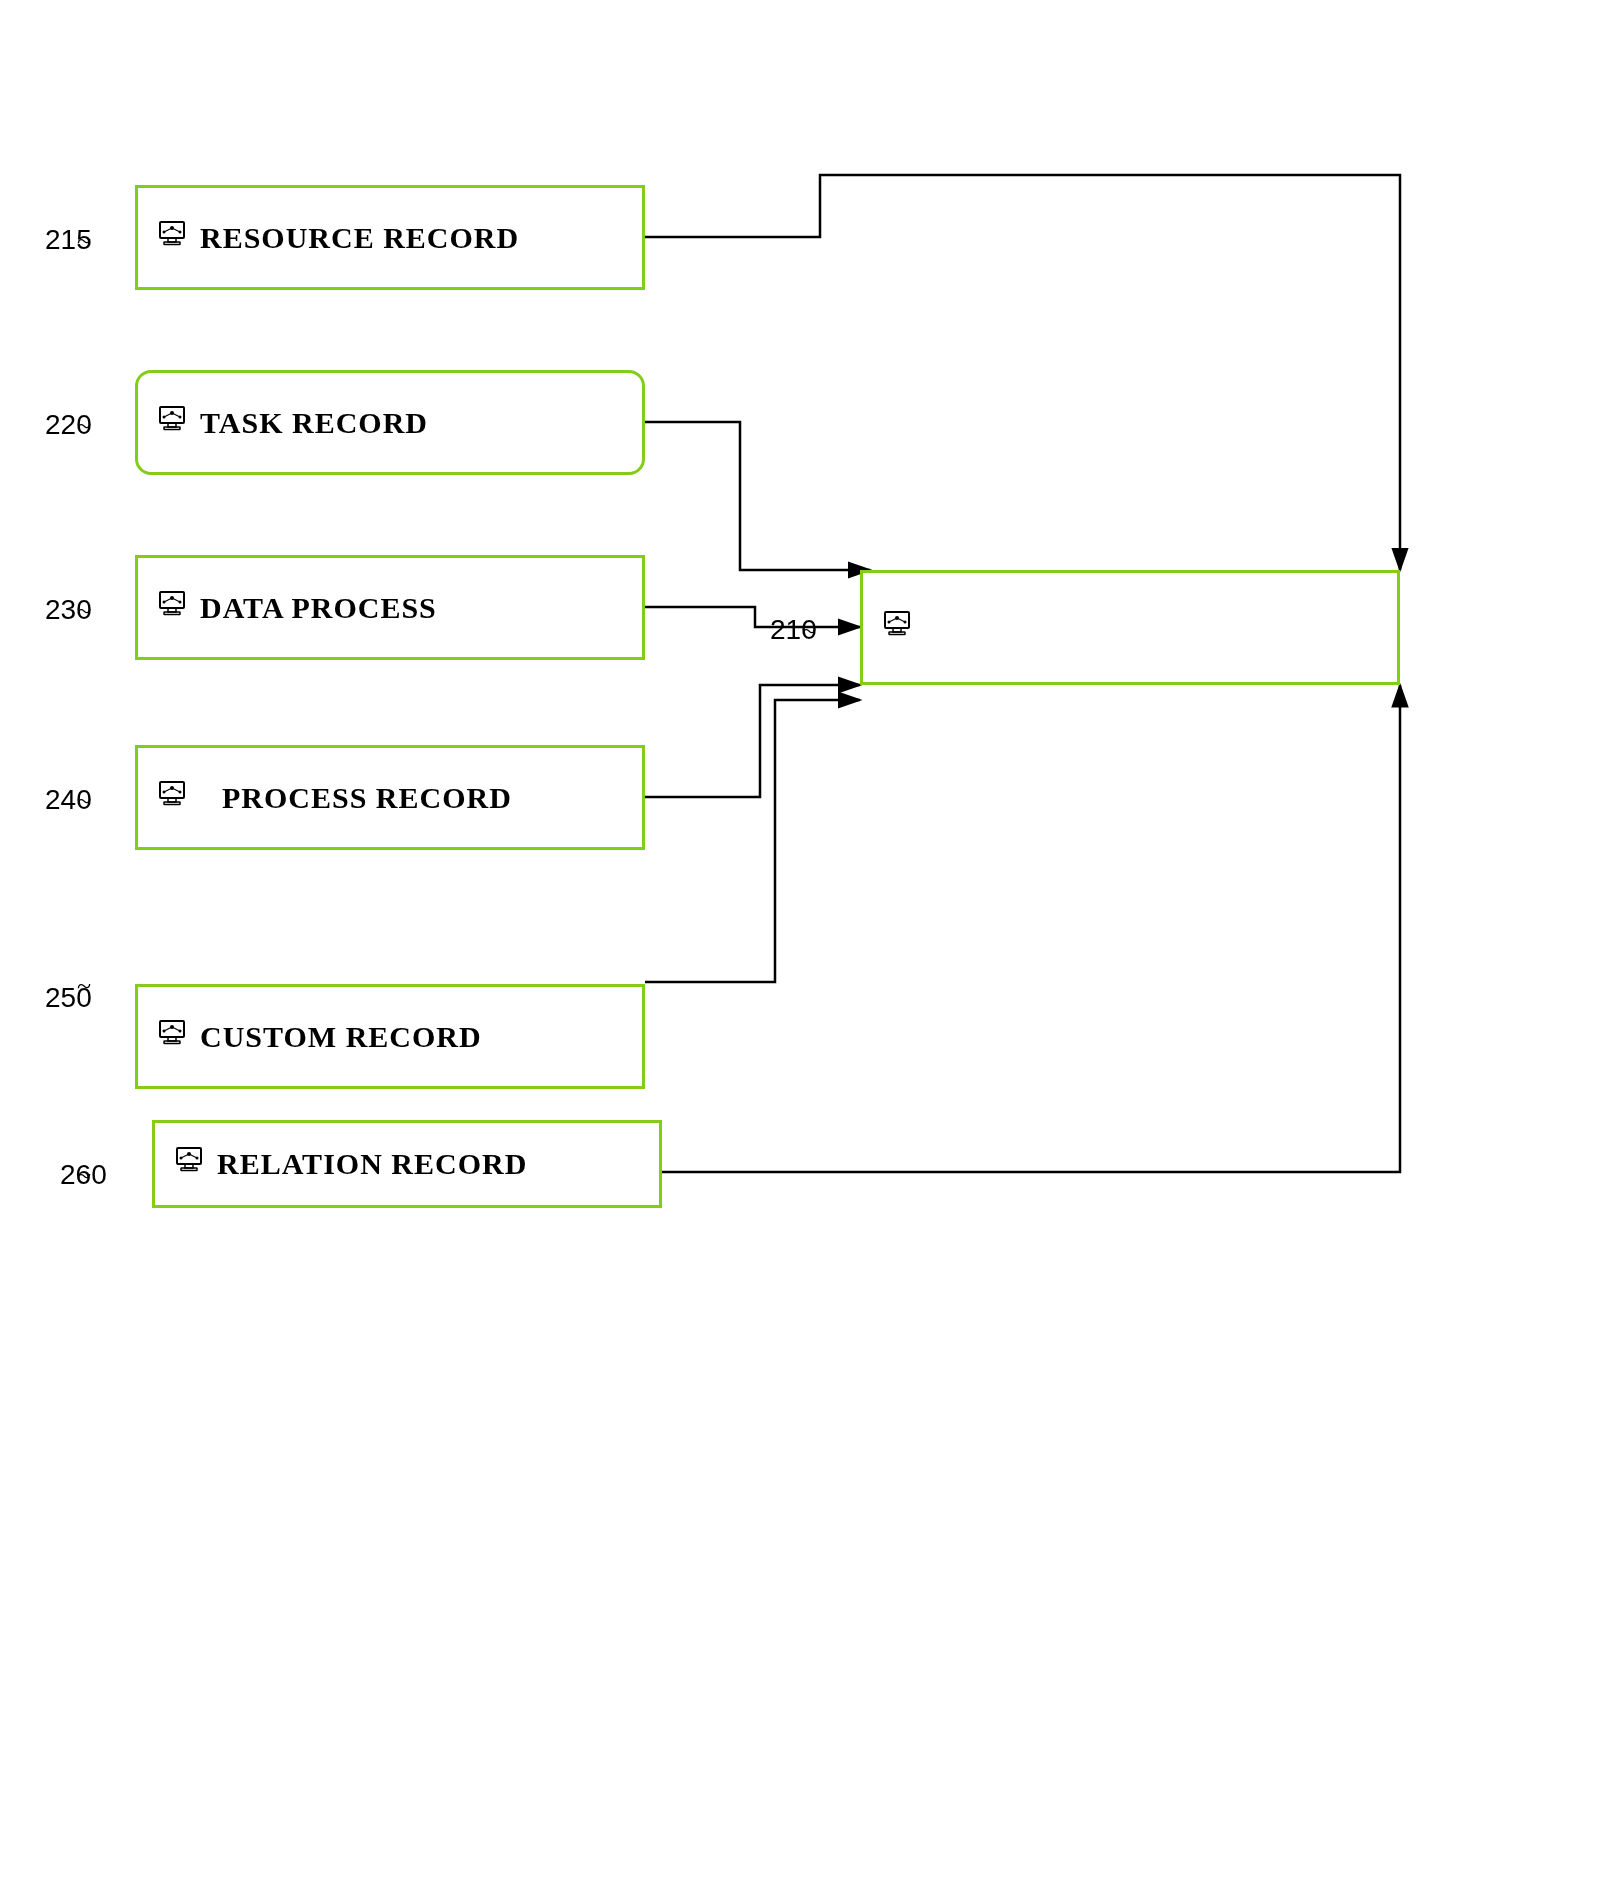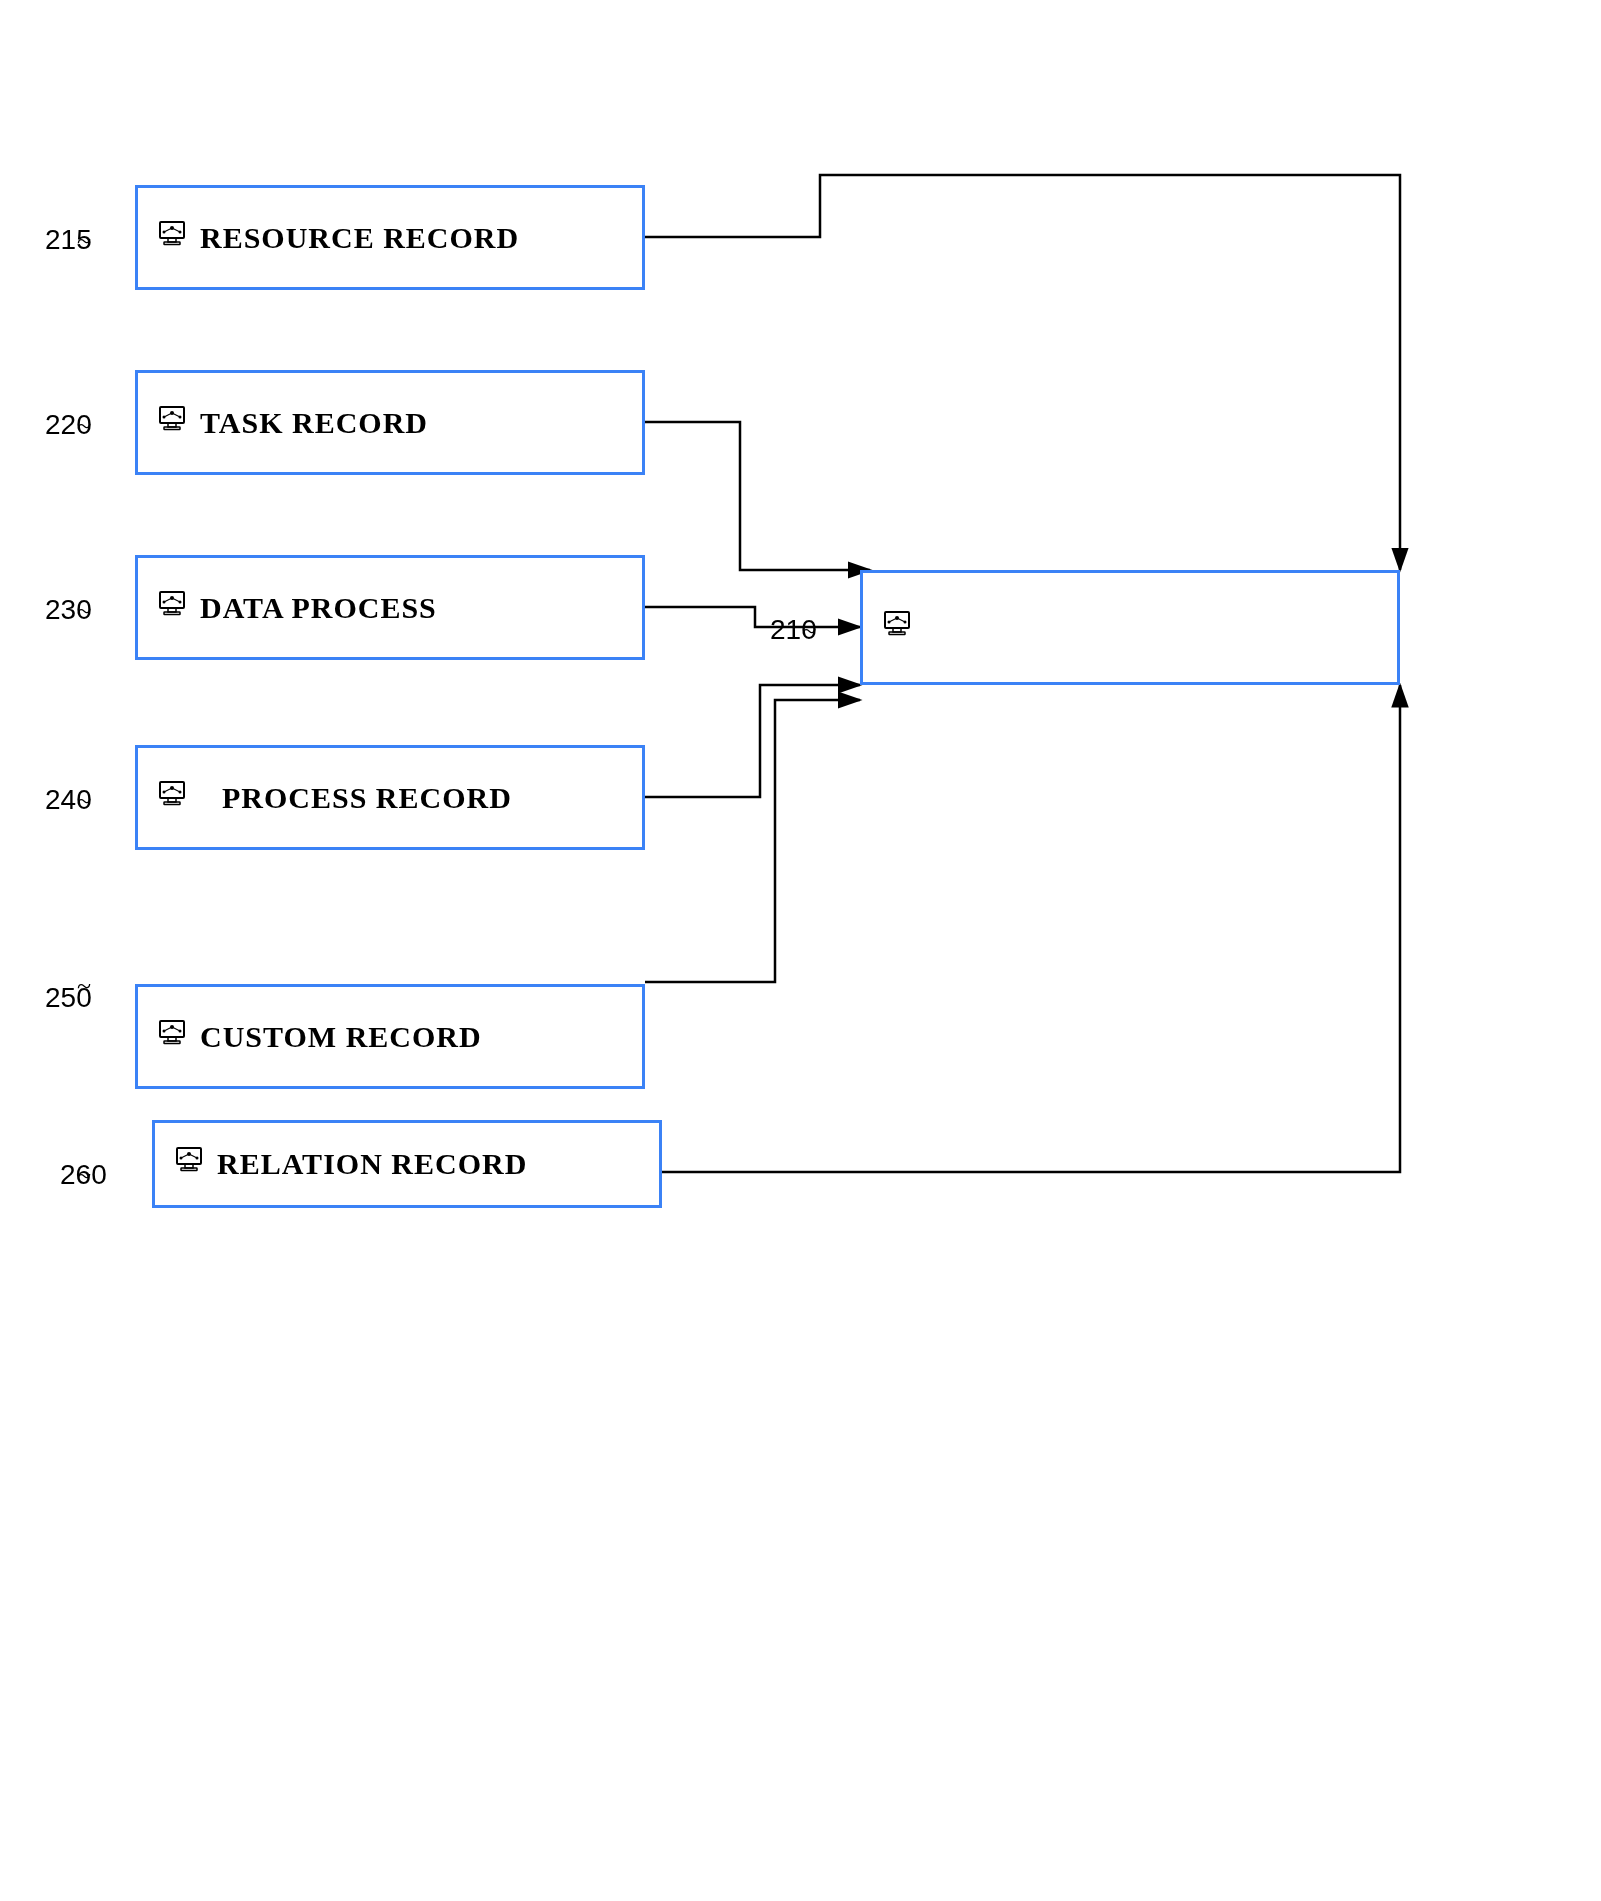--- a/index.html
+++ b/index.html
@@ -18,21 +18,21 @@
       top: 48px;
       left: 200px;
       font-size: 52px;
       font-style: italic;
       font-weight: normal;
       letter-spacing: 2px;
     }
 
     .record-box {
       position: absolute;
-      border: 3px solid #3b82f6;
+      border: 3px solid #84cc16;
       background: #fff;
       display: flex;
       align-items: center;
       padding: 10px 16px;
       gap: 10px;
     }
 
     .record-box .box-label {
       font-size: 30px;
       font-weight: bold;
@@ -91,21 +91,21 @@
 
       <circle cx="18" cy="10" r="2" fill="#000"></circle>
       <circle cx="10" cy="14" r="1.5" fill="#000"></circle>
       <circle cx="26" cy="14" r="1.5" fill="#000"></circle>
       <line x1="18" y1="10" x2="10" y2="14" stroke="#000" stroke-width="1.2"></line>
       <line x1="18" y1="10" x2="26" y2="14" stroke="#000" stroke-width="1.2"></line>
     </svg></span>
     <span class="box-label">RESOURCE RECORD</span>
   </div>
 <div class="label-num" style="top: 408.5px; left: 45px;">220</div>
-<div class="record-box" style="top: 370px; left: 135px; width: 510px; height: 105px;">
+<div class="record-box" style="top: 370px; left: 135px; width: 510px; height: 105px; border-radius: 16px;">
     <span><svg viewBox="0 0 36 36" width="36" height="36" xmlns="http://www.w3.org/2000/svg">
 
       <rect x="6" y="4" width="24" height="16" rx="1" ry="1" fill="none" stroke="#000" stroke-width="2"></rect>
       <rect x="14" y="20" width="8" height="4" fill="none" stroke="#000" stroke-width="1.5"></rect>
       <rect x="10" y="24" width="16" height="2.5" rx="0.5" fill="none" stroke="#000" stroke-width="1.5"></rect>
 
       <circle cx="18" cy="10" r="2" fill="#000"></circle>
       <circle cx="10" cy="14" r="1.5" fill="#000"></circle>
       <circle cx="26" cy="14" r="1.5" fill="#000"></circle>
       <line x1="18" y1="10" x2="10" y2="14" stroke="#000" stroke-width="1.2"></line>

